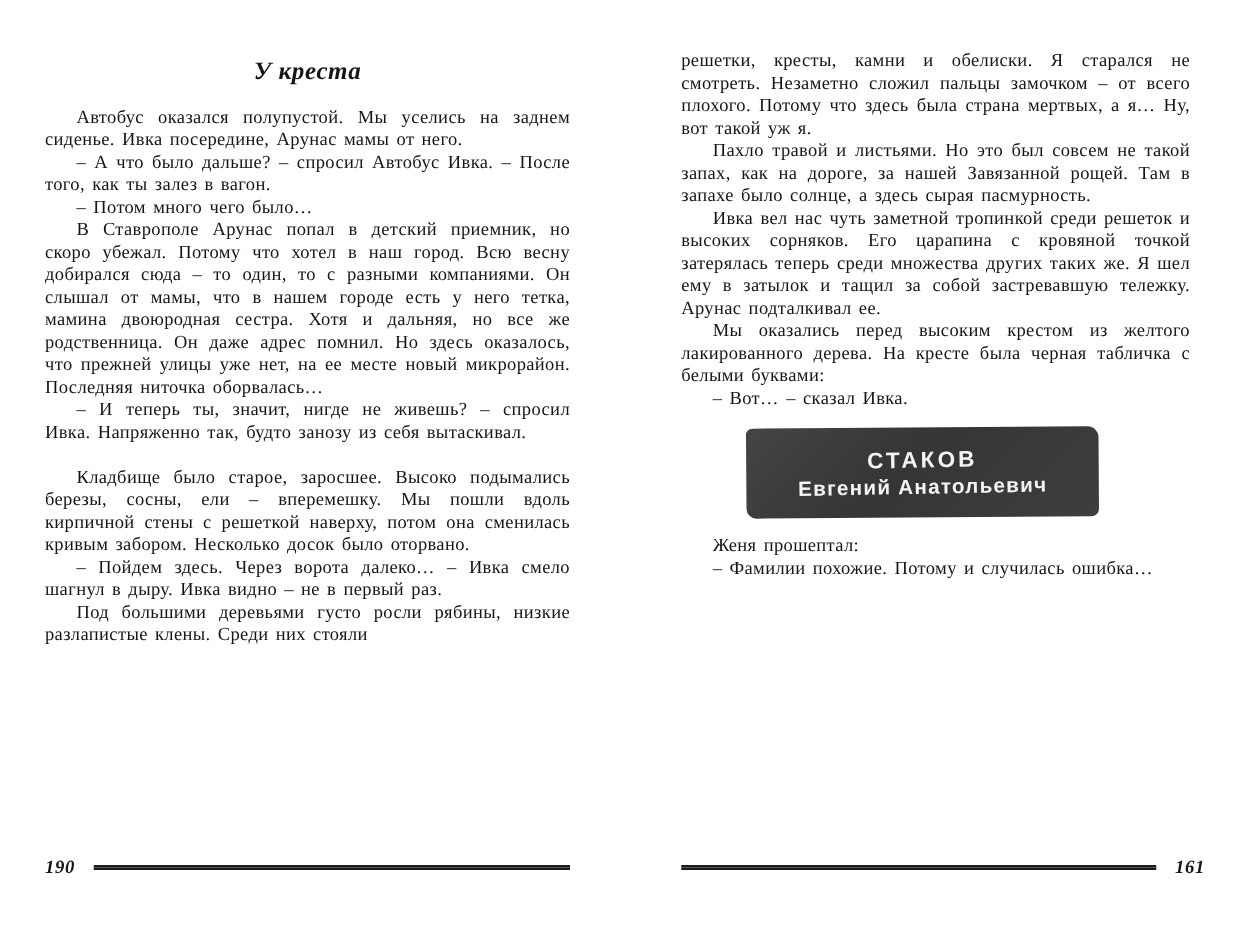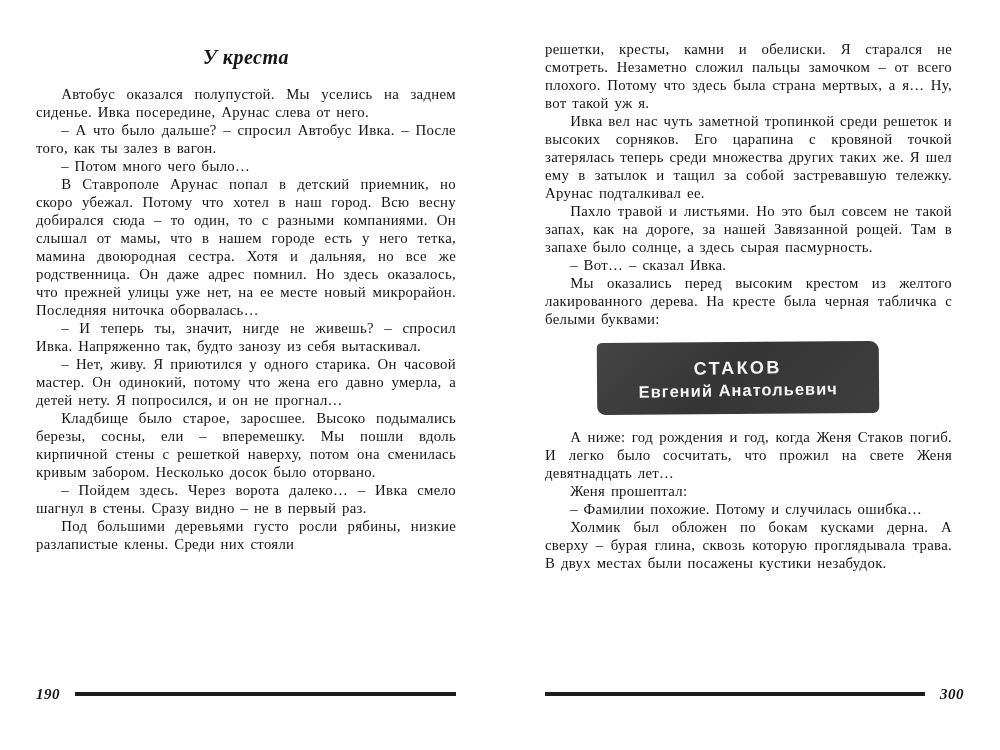--- a/index.html
+++ b/index.html
@@ -38,21 +38,21 @@
   .page-text p {
     margin: 0;
     font-size: 14.8px;
     line-height: 18px;
     text-align: justify;
     text-indent: 1.7em;
     letter-spacing: 0.02em;
     word-spacing: 0.12em;
   }
   .page-text p.no-indent { text-indent: 0; }
-  .page-text p.scene-break { }
+  .page-text p.scene-break { margin-top: 18px; }
 
   .plaque {
     width: 282px;
     margin: 14px 0 14px 52px;
     background: linear-gradient(135deg, #454545 0%, #353535 45%, #3e3e3e 100%);
     border-radius: 5px 9px 6px 8px;
     padding: 15px 10px 13px 10px;
     box-sizing: border-box;
     text-align: center;
     transform: rotate(-0.4deg);
@@ -100,55 +100,52 @@
   }
 </style>
 </head>
 <body>
 
 <div class="spread">
 
   <div class="page left">
     <h1 class="page-title">У креста</h1>
     <div class="page-text">
-      <p>Автобус оказался полупустой. Мы уселись на заднем сиденье. Ивка посередине, Арунас слева от него.</p>
+      <p>Автобус оказался полупустой. Мы уселись на заднем сиденье. Ивка посередине, Арунас мамы от него.</p>
       <p>– А что было дальше?  – спросил Автобус Ивка. – После того, как ты залез в вагон.</p>
       <p>– Потом много чего было…</p>
       <p>В Ставрополе Арунас попал в детский приемник, но скоро убежал. Потому что хотел в наш город. Всю весну добирался сюда – то один, то с разными компаниями. Он слышал от мамы, что в нашем городе есть у него тетка, мамина двоюродная сестра. Хотя и дальняя, но все же родственница. Он даже адрес помнил. Но здесь оказалось, что прежней улицы уже нет, на ее месте новый микрорайон. Последняя ниточка оборвалась…</p>
       <p>– И теперь ты, значит, нигде не живешь? – спросил Ивка. Напряженно так, будто занозу из себя вытаскивал.</p>
-      <p>– Нет, живу. Я приютился у одного старика. Он часовой мастер. Он одинокий, потому что жена его давно умерла, а детей нету. Я попросился, и он не прогнал…</p>
       <p class="scene-break">Кладбище было старое, заросшее. Высоко подымались березы, сосны, ели – вперемешку. Мы пошли вдоль кирпичной стены с решеткой наверху, потом она сменилась кривым забором. Несколько досок было оторвано.</p>
-      <p>– Пойдем здесь. Через ворота далеко… – Ивка смело шагнул в стены. Сразу видно – не в первый раз.</p>
+      <p>– Пойдем здесь. Через ворота далеко… – Ивка смело шагнул в дыру. Ивка видно – не в первый раз.</p>
       <p>Под большими деревьями густо росли рябины, низкие разлапистые клены. Среди них стояли</p>
     </div>
     <div class="footer">
       <span class="page-number">190</span>
       <span class="footer-rule"></span>
     </div>
   </div>
 
   <div class="page right">
     <div class="page-text">
       <p class="no-indent">решетки, кресты, камни и обелиски. Я старался не смотреть. Незаметно сложил пальцы замочком – от всего плохого. Потому что здесь была страна мертвых, а я… Ну, вот такой уж я.</p>
+      <p>Пахло травой и листьями. Но это был совсем не такой запах, как на дороге, за нашей Завязанной рощей. Там в запахе было солнце, а здесь сырая пасмурность.</p>
       <p>Ивка вел нас чуть заметной тропинкой среди решеток и высоких сорняков. Его царапина с кровяной точкой затерялась теперь среди множества других таких же. Я шел ему в затылок и тащил за собой застревавшую тележку. Арунас подталкивал ее.</p>
-      <p>Пахло травой и листьями. Но это был совсем не такой запах, как на дороге, за нашей Завязанной рощей. Там в запахе было солнце, а здесь сырая пасмурность.</p>
+      <p>Мы оказались перед высоким крестом из желтого лакированного дерева. На кресте была черная табличка с белыми буквами:</p>
       <p>– Вот… – сказал Ивка.</p>
-      <p>Мы оказались перед высоким крестом из желтого лакированного дерева. На кресте была черная табличка с белыми буквами:</p>
 
       <div class="plaque">
         <div class="plaque-inner">
           <div class="plaque-line1">СТАКОВ</div>
           <div class="plaque-line2">Евгений Анатольевич</div>
         </div>
       </div>
 
-      <p>А ниже: год рождения и год, когда Женя Стаков погиб. И легко было сосчитать, что прожил на свете Женя девятнадцать лет…</p>
       <p>Женя прошептал:</p>
       <p>– Фамилии похожие. Потому и случилась ошибка…</p>
-      <p>Холмик был обложен по бокам кусками дерна. А сверху – бурая глина, сквозь которую проглядывала трава. В двух местах были посажены кустики незабудок.</p>
     </div>
     <div class="footer">
       <span class="footer-rule"></span>
-      <span class="page-number">300</span>
+      <span class="page-number">161</span>
     </div>
   </div>
 
 </div>
 
 </body></html>

